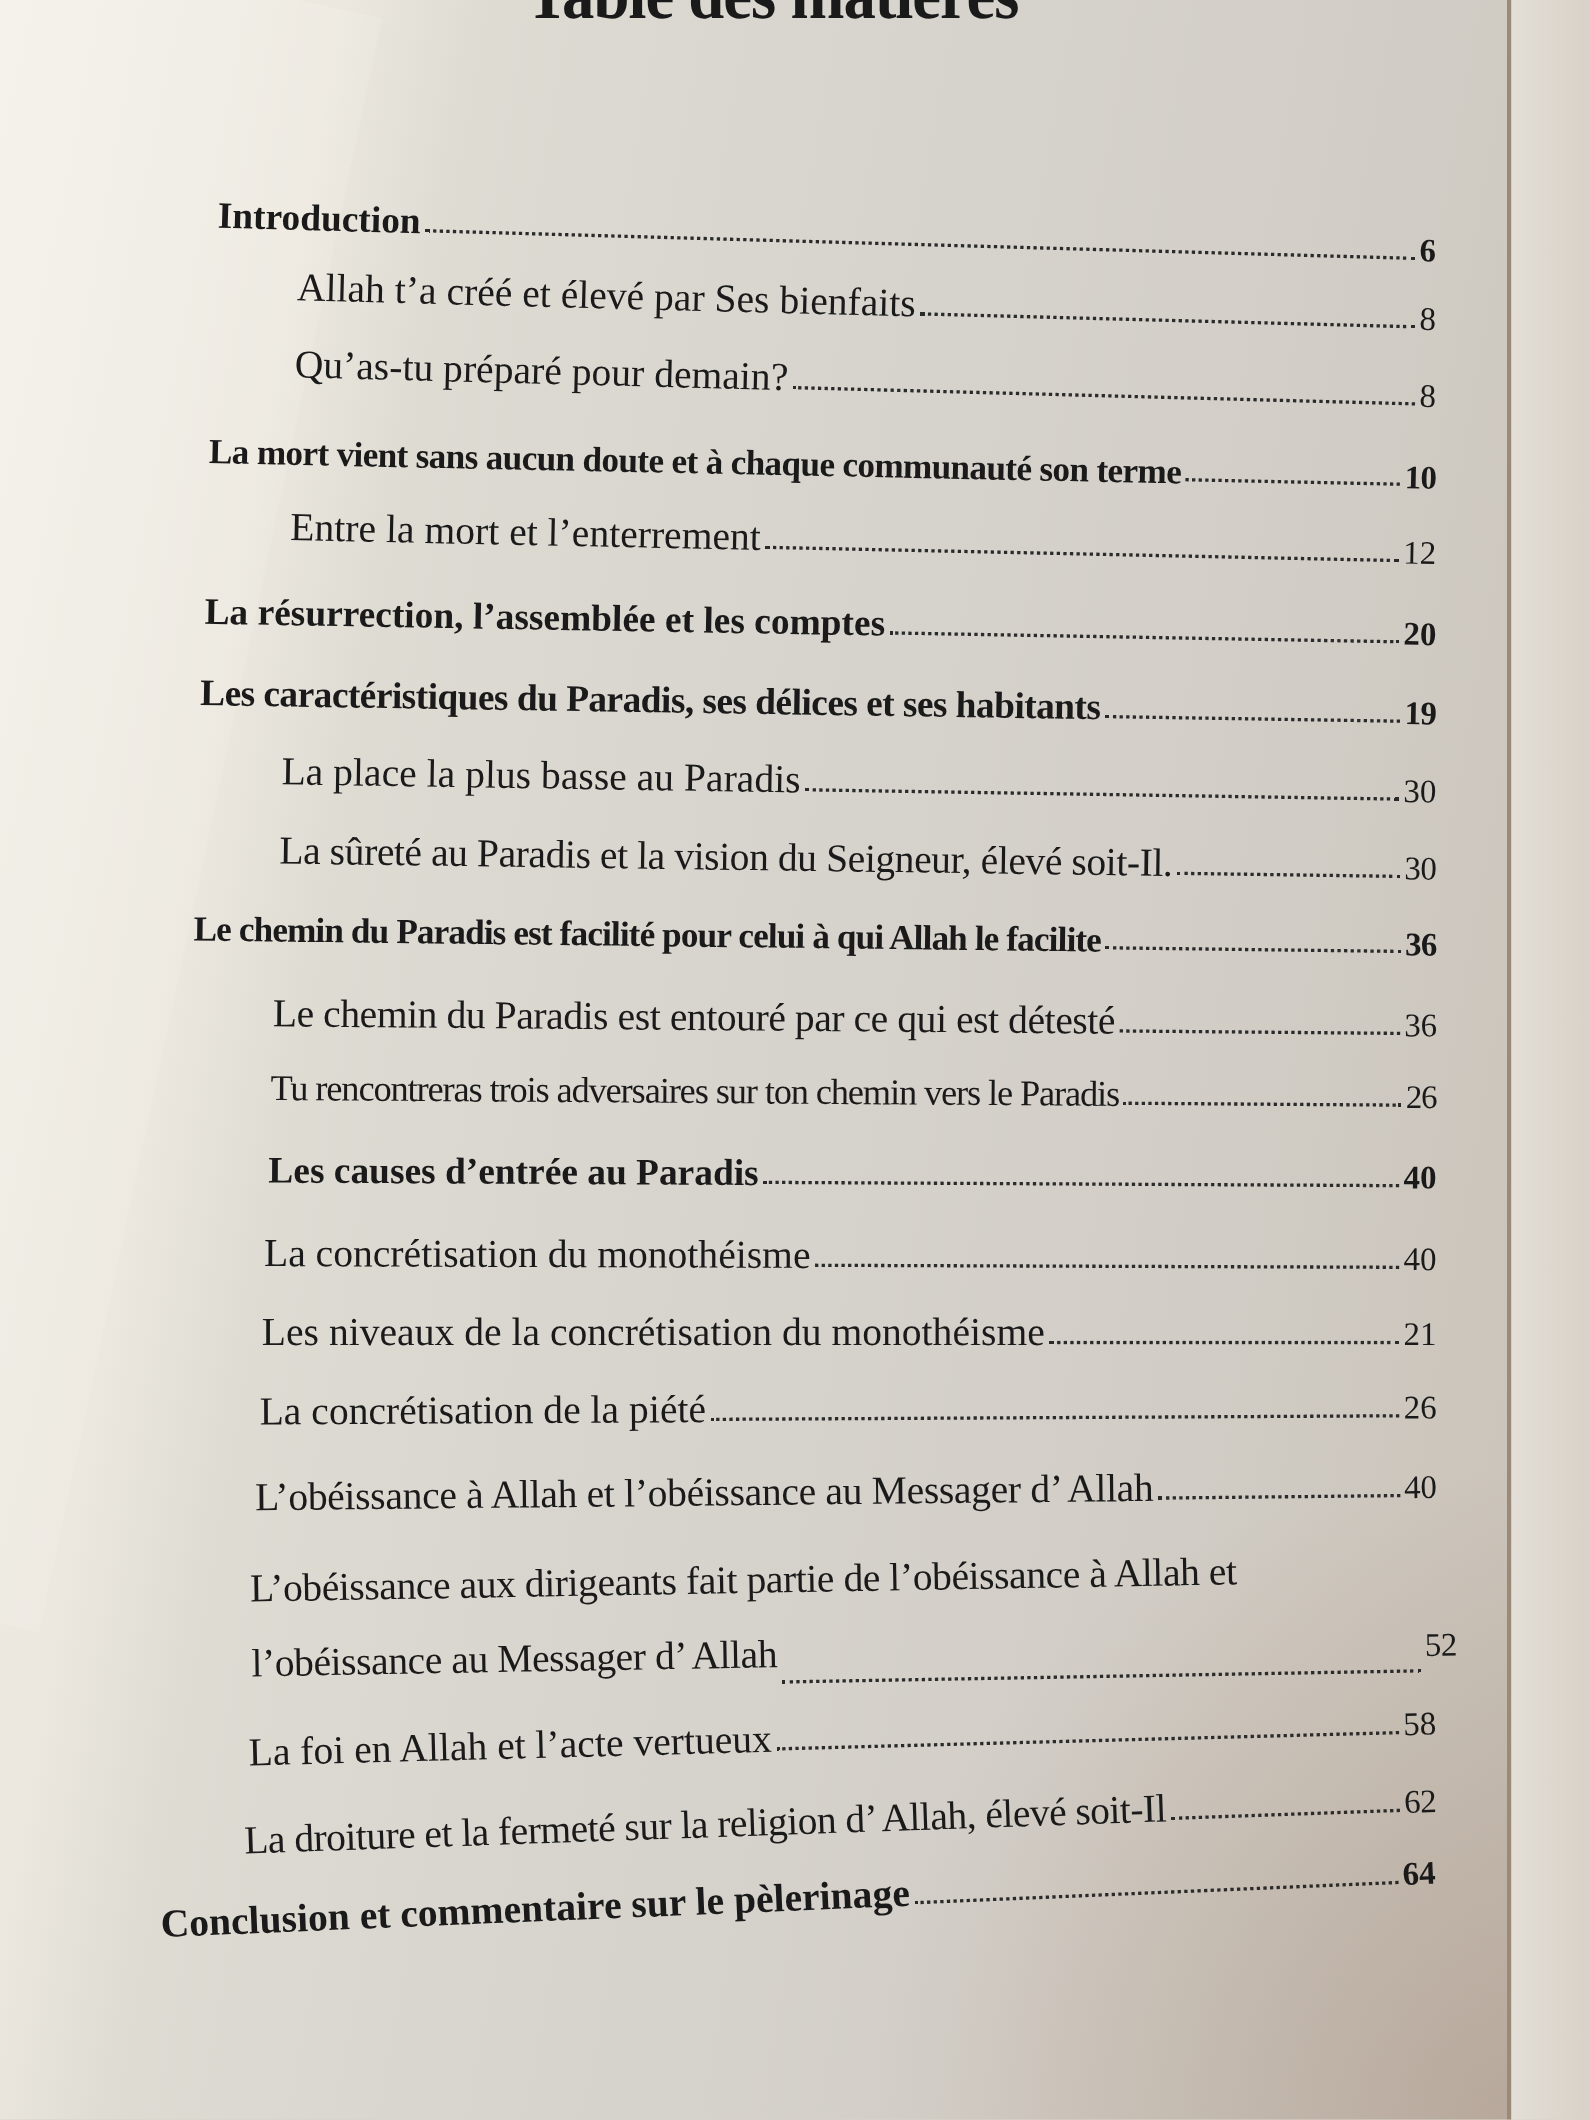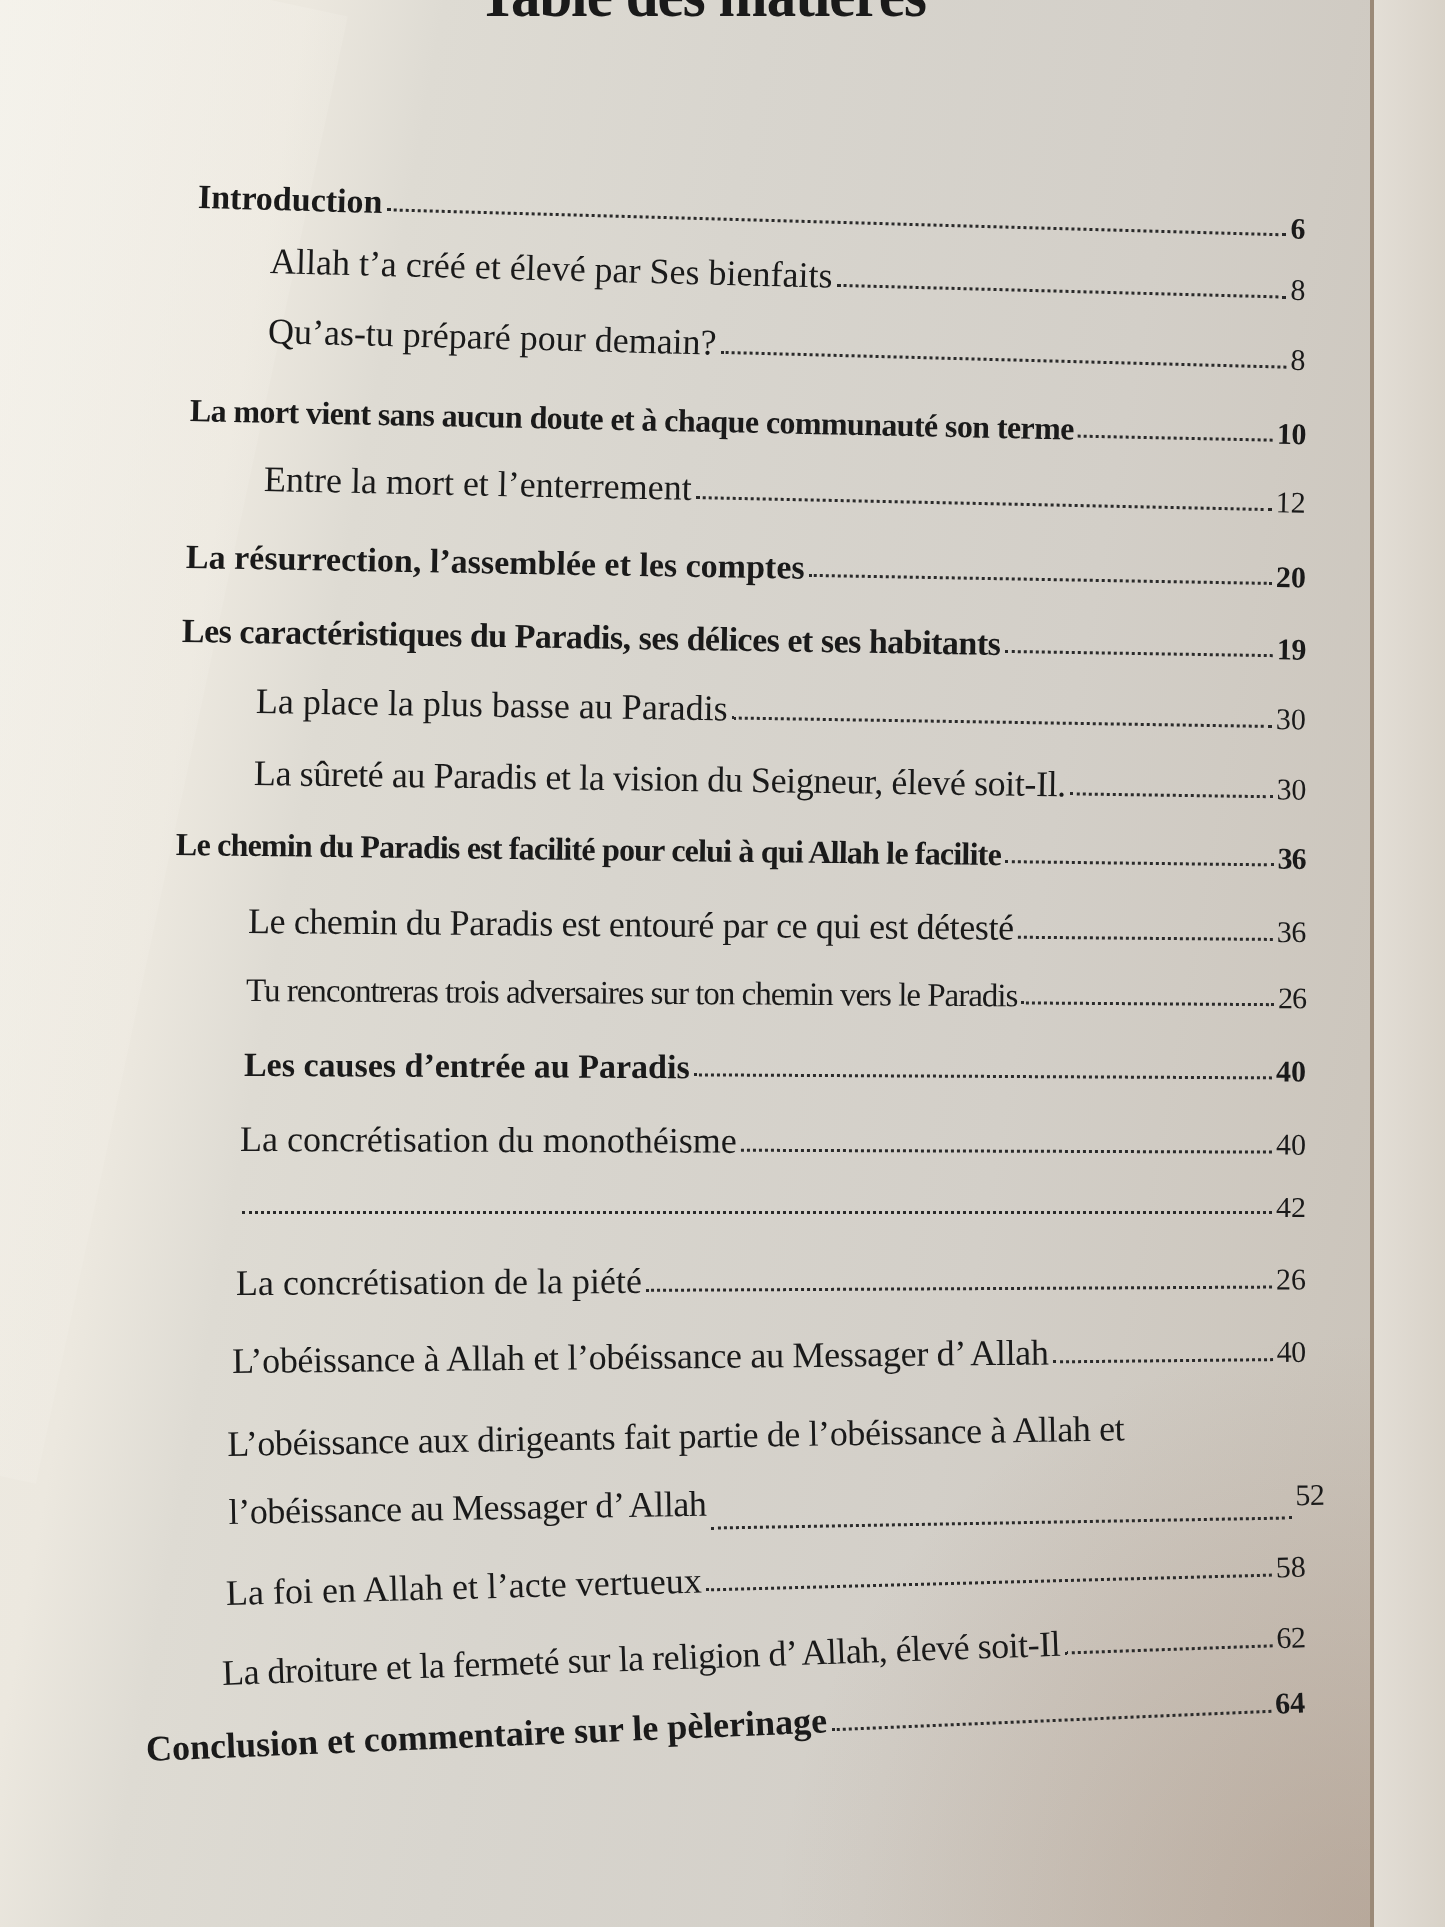--- a/index.html
+++ b/index.html
@@ -208,22 +208,23 @@
     <span class="page-num">40</span>
   </div>
 
   <div class="entry" style="left:240px; top:1118px; width:1066px; transform:rotate(0.2deg);">
     <span class="label">La concrétisation du monothéisme</span>
     <span class="leader"></span>
     <span class="page-num">40</span>
   </div>
 
   <div class="entry" style="left:238px; top:1190px; width:1068px; transform:rotate(0deg);">
-    <span class="leader"></span>
-    <span class="page-num">42</span>
+    <span class="label">Les niveaux de la concrétisation du monothéisme</span>
+    <span class="leader"></span>
+    <span class="page-num">21</span>
   </div>
 
   <div class="entry" style="left:236px; top:1262px; width:1070px; transform:rotate(-0.3deg);">
     <span class="label">La concrétisation de la piété</span>
     <span class="leader"></span>
     <span class="page-num">26</span>
   </div>
 
   <div class="entry" style="left:232px; top:1340px; width:1074px; transform:rotate(-0.6deg); letter-spacing:-0.3px;">
     <span class="label">L’obéissance à Allah et l’obéissance au Messager d’ Allah</span>

